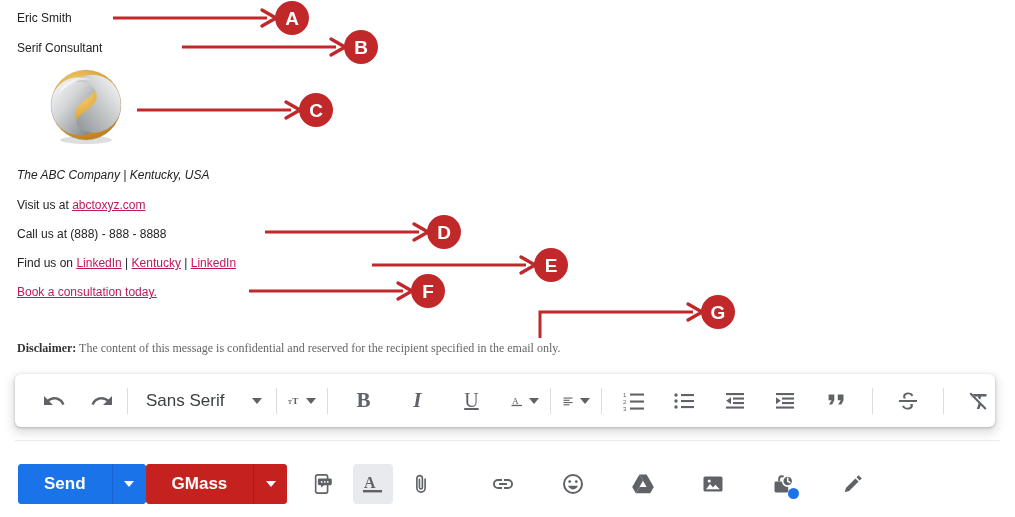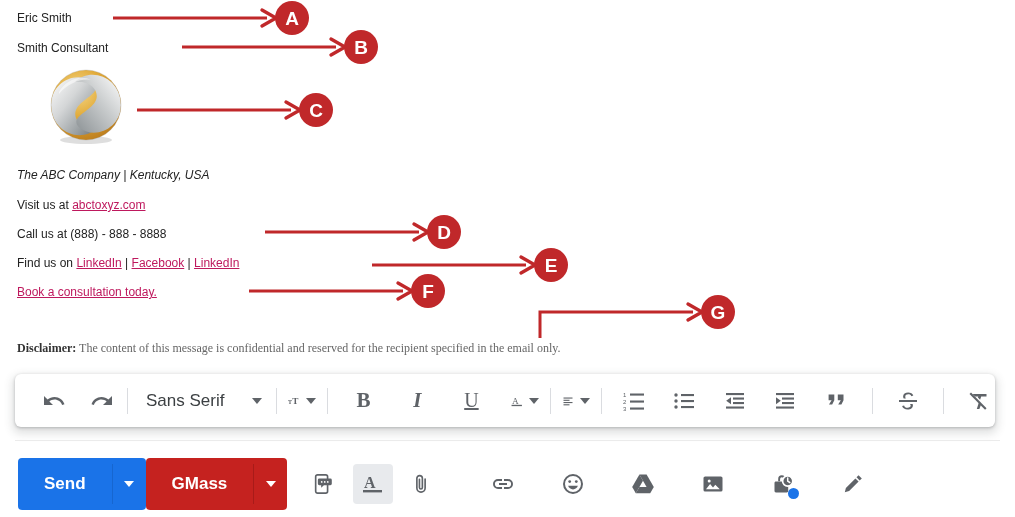--- a/index.html
+++ b/index.html
@@ -147,21 +147,21 @@
     width: 1015px; height: 67px;
     background: #ffffff;
     display: flex;
     align-items: center;
   }
   #send-group, #gmass-group {
     display: flex;
     align-items: center;
     border-radius: 4px;
     overflow: hidden;
-    height: 52px;
+    height: 40px;
     cursor: pointer;
   }
   #send-group { margin-left: 18px; background: #1a73e8; }
   #gmass-group { background: #c5221f; }
 
   #send-main, #gmass-main {
     height: 40px;
     display: flex;
     align-items: center;
     justify-content: center;
@@ -212,21 +212,21 @@
     border-radius: 50%;
   }
 </style>
 </head>
 <body>
 
 <div id="signature-area">
 
   <div class="sig-line" id="sig-name">Eric Smith</div>
 
-  <div class="sig-line" id="sig-title">Smith Consultant</div>
+  <div class="sig-line" id="sig-title">Serif Consultant</div>
 
   <div id="company-logo">
     <svg width="78" height="78" viewBox="0 0 78 78" xmlns="http://www.w3.org/2000/svg">
       <defs>
         <radialGradient id="gGold" cx="38%" cy="30%" r="78%">
           <stop offset="0%" stop-color="#f5d98a"></stop>
           <stop offset="45%" stop-color="#e2ac3c"></stop>
           <stop offset="100%" stop-color="#b9791a"></stop>
         </radialGradient>
         <linearGradient id="gSilver" x1="0%" y1="0%" x2="100%" y2="100%">
@@ -257,21 +257,21 @@
 
   <div class="sig-line" id="sig-company">The ABC Company | Kentucky, USA</div>
 
   <div class="sig-line" id="sig-visit">
     <span>Visit us at </span><a class="lnk">abctoxyz.com</a>
   </div>
 
   <div class="sig-line" id="sig-call">Call us at (888) - 888 - 8888</div>
 
   <div class="sig-line" id="sig-social">
-    <span>Find us on </span><a class="lnk">LinkedIn</a><span class="sep"> | </span><a class="lnk">Facebook</a><span class="sep"> | </span><a class="lnk">LinkedIn</a>
+    <span>Find us on </span><a class="lnk">LinkedIn</a><span class="sep"> | </span><a class="lnk">Kentucky</a><span class="sep"> | </span><a class="lnk">LinkedIn</a>
   </div>
 
   <div class="sig-line" id="sig-book">
     <a class="lnk">Book a consultation today.</a>
   </div>
 
   <div id="disclaimer-line">
     <span id="disclaimer-label">Disclaimer:</span><span> The content of this message is confidential and reserved for the recipient specified in the email only.</span>
   </div>
 

